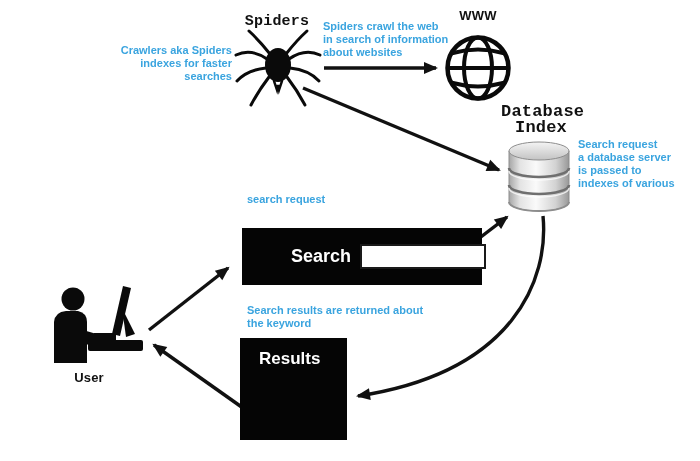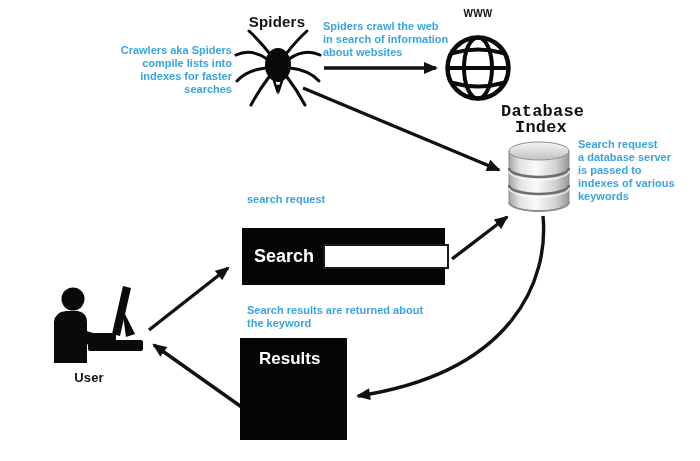--- a/index.html
+++ b/index.html
@@ -9,21 +9,21 @@
   }
   svg{display:block;}
   .arrow-layer{position:absolute;left:0;top:0;width:700px;height:461px;z-index:1;}
   .icon{position:absolute;z-index:2;}
   .nlabel{position:absolute;z-index:3;color:#111;font-weight:700;letter-spacing:.2px;}
   .note{position:absolute;z-index:3;font-weight:700;font-size:11px;line-height:13px;}
   .note div{white-space:nowrap;}
   .note.right{text-align:right;}
   .center{text-align:center;}
   .blackbox{position:absolute;z-index:2;background:#050505;display:flex;align-items:center;}
-  .search-box{left:242px;top:228px;width:203px;height:57px;}
+  .search-box{left:242px;top:228px;width:203px;height:57px;padding-left:37px;}
   .search-label{color:#fff;font-weight:700;font-size:18px;margin-left:12px;}
   .search-input{
     width:116px;height:21px;margin-left:9px;background:#fff;
     border:2px solid #1a1a1a;border-radius:0;outline:none;
     font-family:"Liberation Sans",sans-serif;font-size:13px;padding:0 3px;
   }
   .results-box{left:240px;top:338px;width:107px;height:102px;align-items:flex-start;}
   .results-label{color:#fff;font-weight:700;font-size:17px;margin:11px 0 6px 19px;}
 </style>
 </head>
@@ -40,51 +40,50 @@
     <g stroke="#111" stroke-width="3.4" fill="none">
       <line x1="324" y1="68" x2="436" y2="68" marker-end="url(#ah)"></line>
       <line x1="303" y1="88" x2="499" y2="170" marker-end="url(#ah)"></line>
       <line x1="452" y1="259" x2="507" y2="217" marker-end="url(#ah)"></line>
       <line x1="149" y1="330" x2="228" y2="268" marker-end="url(#ah)"></line>
       <line x1="243" y1="408" x2="154" y2="345" marker-end="url(#ah)"></line>
       <path d="M543,216 C549,278 515,372 358,396" marker-end="url(#ah)"></path>
     </g>
   </svg>
 
-  <div class="nlabel center" style="left:237px;top:13px;width:80px;font-size:15px;">Spiders</div>
+  <div class="nlabel center" style="left:237px;top:13px;width:80px;font-size:15px;font-family:Liberation Mono, monospace;">Spiders</div>
 
   <svg class="icon" style="left:233px;top:28px;" width="90" height="84" viewBox="0 0 90 84">
     <g stroke="#0a0a0a" stroke-width="3" fill="none" stroke-linecap="round">
       <path d="M37,26 Q26,12 16,3"></path>
       <path d="M34,31 Q18,20 3,27"></path>
       <path d="M33,40 Q14,42 4,53"></path>
       <path d="M36,49 Q26,62 18,77"></path>
       <path d="M53,26 Q64,12 74,3"></path>
       <path d="M56,31 Q72,20 87,27"></path>
       <path d="M57,40 Q76,42 86,53"></path>
       <path d="M54,49 Q64,62 72,77"></path>
       <path d="M41,53 L44,62 L45,57 L46,62 L49,53" stroke-width="2.4"></path>
     </g>
     <ellipse cx="45" cy="37" rx="13" ry="17" fill="#0a0a0a"></ellipse>
   </svg>
 
   <div class="note right" style="left: 112px; top: 44px; width: 120px; color: rgb(58, 164, 223);">
     <div>Crawlers aka Spiders</div>
-    <div>compile lists into</div>
     <div>indexes for faster</div>
     <div>searches</div>
   </div>
 
   <div class="note" style="left: 323px; top: 20px; width: 140px; color: rgb(58, 164, 223);">
     <div>Spiders crawl the web</div>
     <div>in search of information</div>
     <div>about websites</div>
   </div>
 
-  <div class="nlabel center" style="left:444px;top:8px;width:68px;font-size:10px;">WWW</div>
+  <div class="nlabel center" style="left:444px;top:8px;width:68px;font-size:13px;">WWW</div>
 
   <svg class="icon" style="left:444px;top:32px;" width="68" height="72" viewBox="0 0 68 72">
     <g stroke="#0a0a0a" fill="none" stroke-linecap="round">
       <circle cx="34" cy="36" r="30.5" stroke-width="4.5"></circle>
       <ellipse cx="34" cy="36" rx="14" ry="30.5" stroke-width="4"></ellipse>
       <line x1="4" y1="36" x2="64" y2="36" stroke-width="4"></line>
       <path d="M9,21 Q34,14 59,21" stroke-width="4"></path>
       <path d="M9,51 Q34,58 59,51" stroke-width="4"></path>
     </g>
   </svg>
@@ -115,21 +114,20 @@
     <path d="M3,49 A30,9 0 0 0 63,49" fill="none" stroke="#ffffff" stroke-width="1.4" opacity="0.75"></path>
     <path d="M3,63 A30,9 0 0 0 63,63" fill="none" stroke="#8d8d8d" stroke-width="2"></path>
     <ellipse cx="33" cy="12" rx="30" ry="9" fill="url(#dbt)" stroke="#8d8d8d" stroke-width="1"></ellipse>
   </svg>
 
   <div class="note" style="left: 578px; top: 138px; width: 122px; color: rgb(58, 164, 223);">
     <div>Search request</div>
     <div>a database server</div>
     <div>is passed to</div>
     <div>indexes of various</div>
-    <div>keywords</div>
   </div>
 
   <div class="note" style="left: 247px; top: 193px; width: 170px; color: rgb(58, 164, 223);">
     <div>search request</div>
   </div>
 
   <div class="blackbox search-box">
     <span class="search-label">Search</span>
     <input class="search-input" type="text" value="" style="">
   </div>

